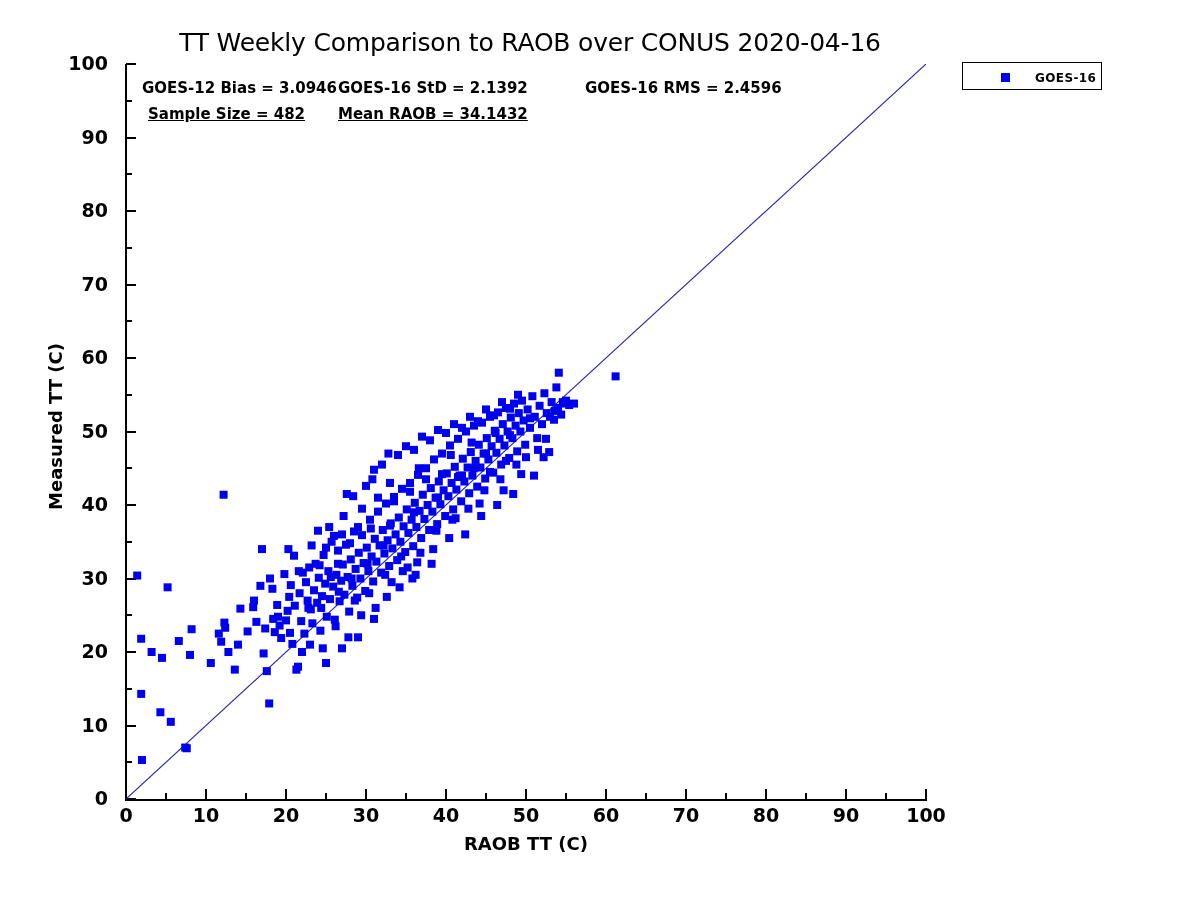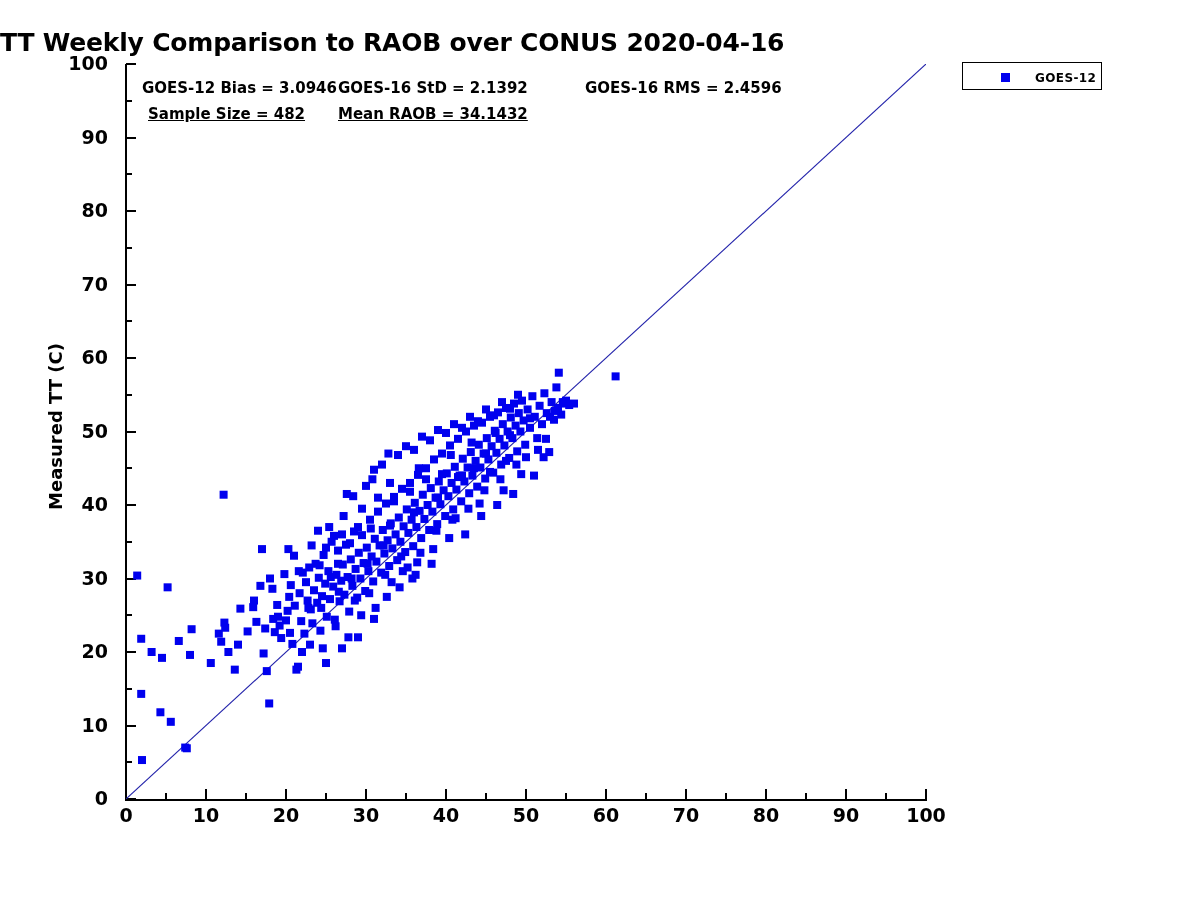--- a/index.html
+++ b/index.html
@@ -18,22 +18,23 @@
     position: absolute;
     left: 0; top: 0;
     width: 1200px;
     height: 900px;
   }
   .chart-title {
     position: absolute;
     left: 0;
     top: 28px;
     width: 1060px;
+    text-align: center;
     font-size: 25px;
-    font-weight: bold;
+    font-weight: normal;
     color: #000000;
     letter-spacing: -0.2px;
     white-space: nowrap;
   }
   .axis-line {
     position: absolute;
     background: #000000;
   }
   #y-axis-line {
     left: 125px;
@@ -231,20 +232,21 @@
       <div class="xtick-label" style="left: 336px;">30</div>
       <div class="xtick-label" style="left: 416px;">40</div>
       <div class="xtick-label" style="left: 496px;">50</div>
       <div class="xtick-label" style="left: 576px;">60</div>
       <div class="xtick-label" style="left: 656px;">70</div>
       <div class="xtick-label" style="left: 736px;">80</div>
       <div class="xtick-label" style="left: 816px;">90</div>
       <div class="xtick-label" style="left: 896px;">100</div>
     </div>
 
+  <div id="x-axis-title">RAOB TT (C)</div>
   <div id="y-axis-title">Measured TT (C)</div>
 
   <svg id="scatter-svg" viewBox="0 0 800 735" preserveAspectRatio="none">
     <line id="ref-line" x1="0" y1="735" x2="800" y2="0" stroke="#2222aa" stroke-width="1.1"></line>
     <g id="points-group">
         <rect x="7.20" y="507.56" width="8" height="8" fill="#0000ee"></rect>
         <rect x="11.20" y="570.77" width="8" height="8" fill="#0000ee"></rect>
         <rect x="11.20" y="625.89" width="8" height="8" fill="#0000ee"></rect>
         <rect x="12.00" y="692.04" width="8" height="8" fill="#0000ee"></rect>
         <rect x="21.60" y="584.00" width="8" height="8" fill="#0000ee"></rect>
@@ -573,16 +575,16 @@
         <rect x="148.00" y="548.72" width="8" height="8" fill="#0000ee"></rect>
         <rect x="140.00" y="510.50" width="8" height="8" fill="#0000ee"></rect>
         <rect x="124.00" y="532.55" width="8" height="8" fill="#0000ee"></rect>
         <rect x="108.00" y="576.65" width="8" height="8" fill="#0000ee"></rect>
       </g>
   </svg>
 
   <div id="legend-box">
     <div id="legend-entry"></div>
     <div id="legend-swatch"></div>
-    <div id="legend-label">GOES-12</div>
+    <div id="legend-label">GOES-16</div>
   </div>
 
 </div>
 
 </body></html>

